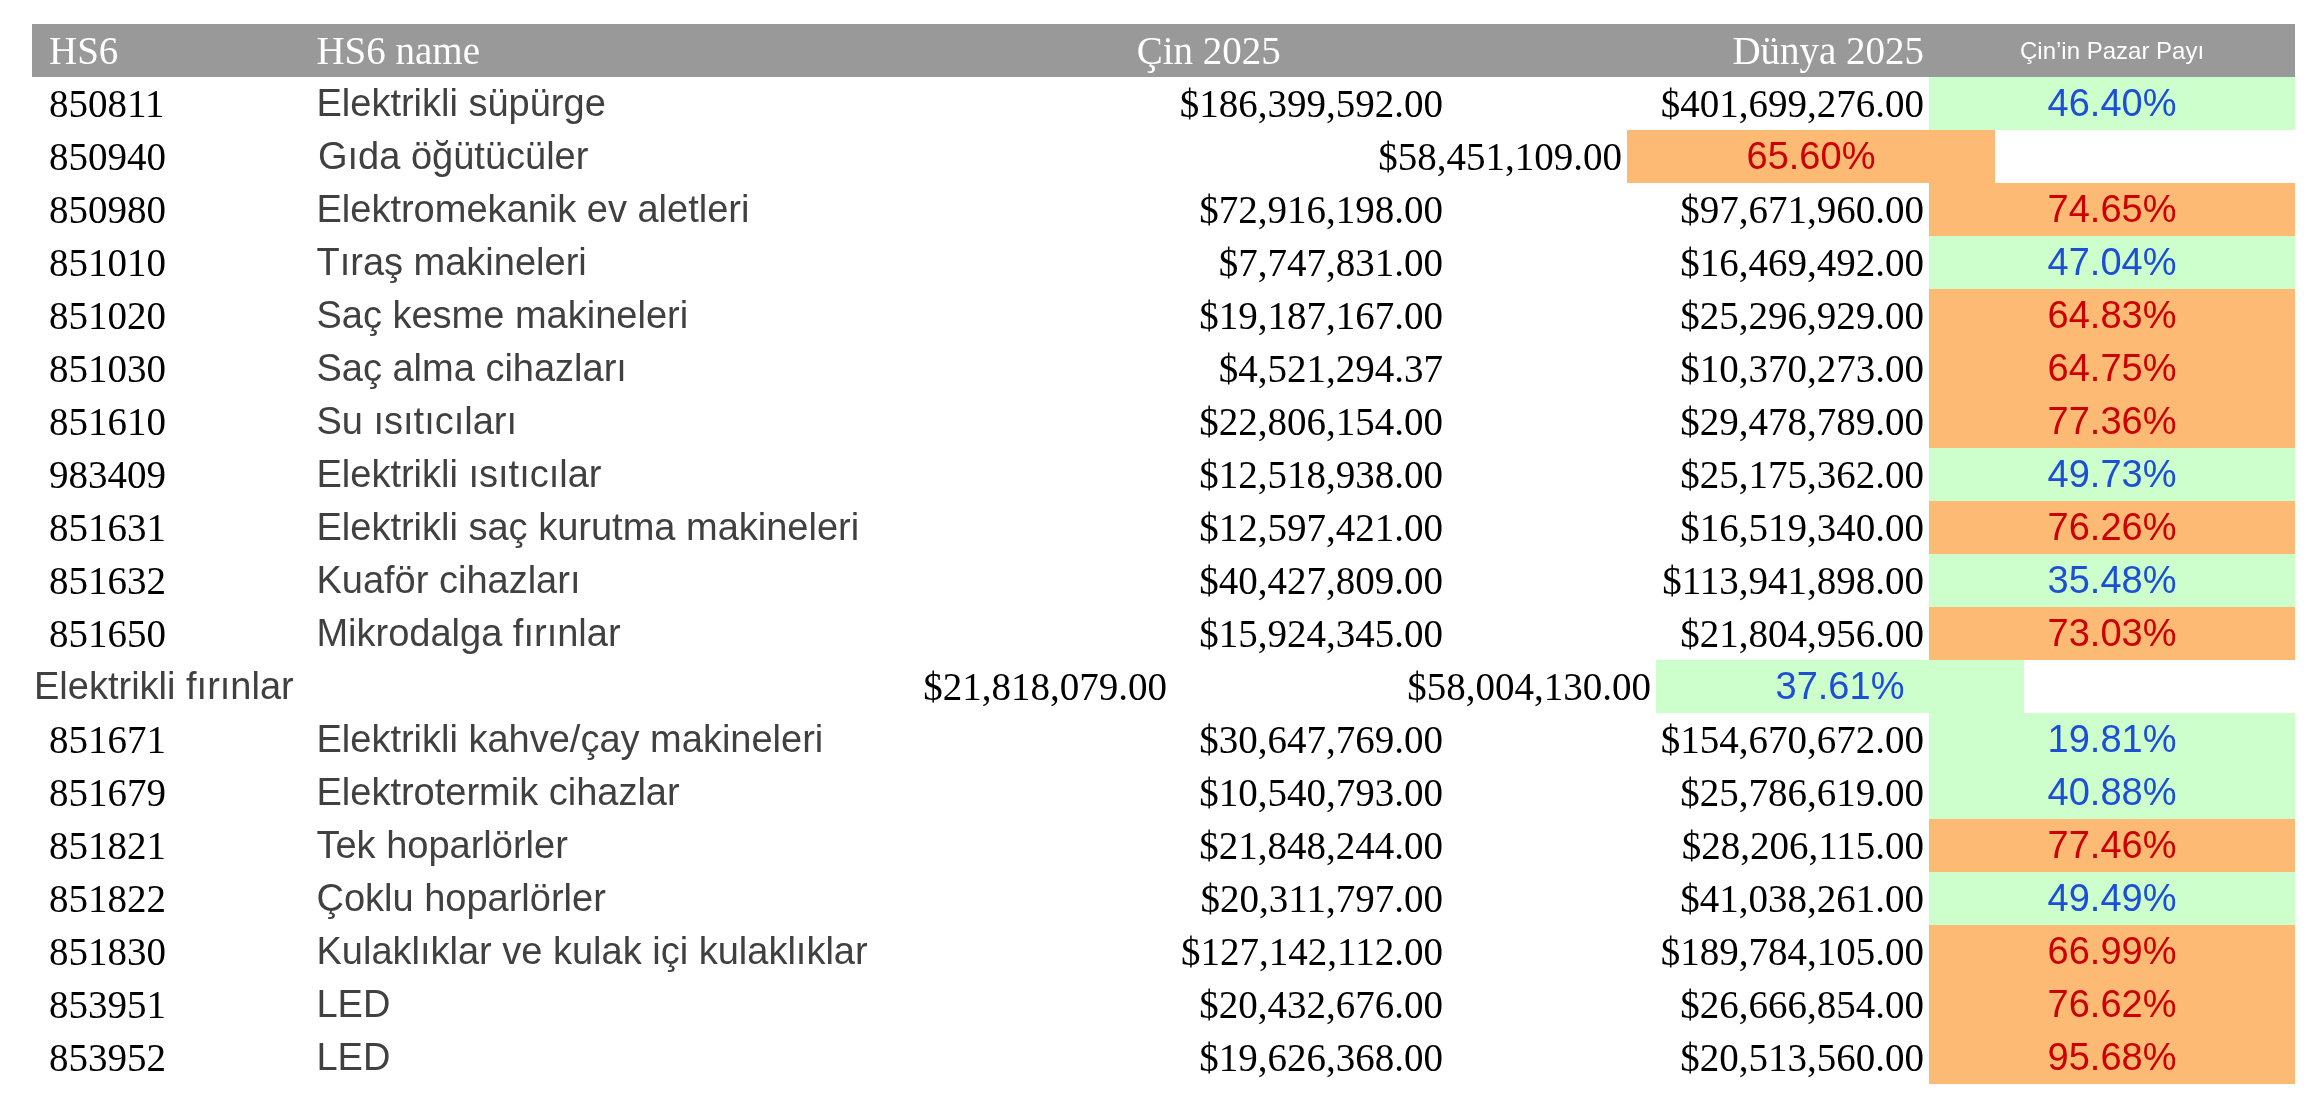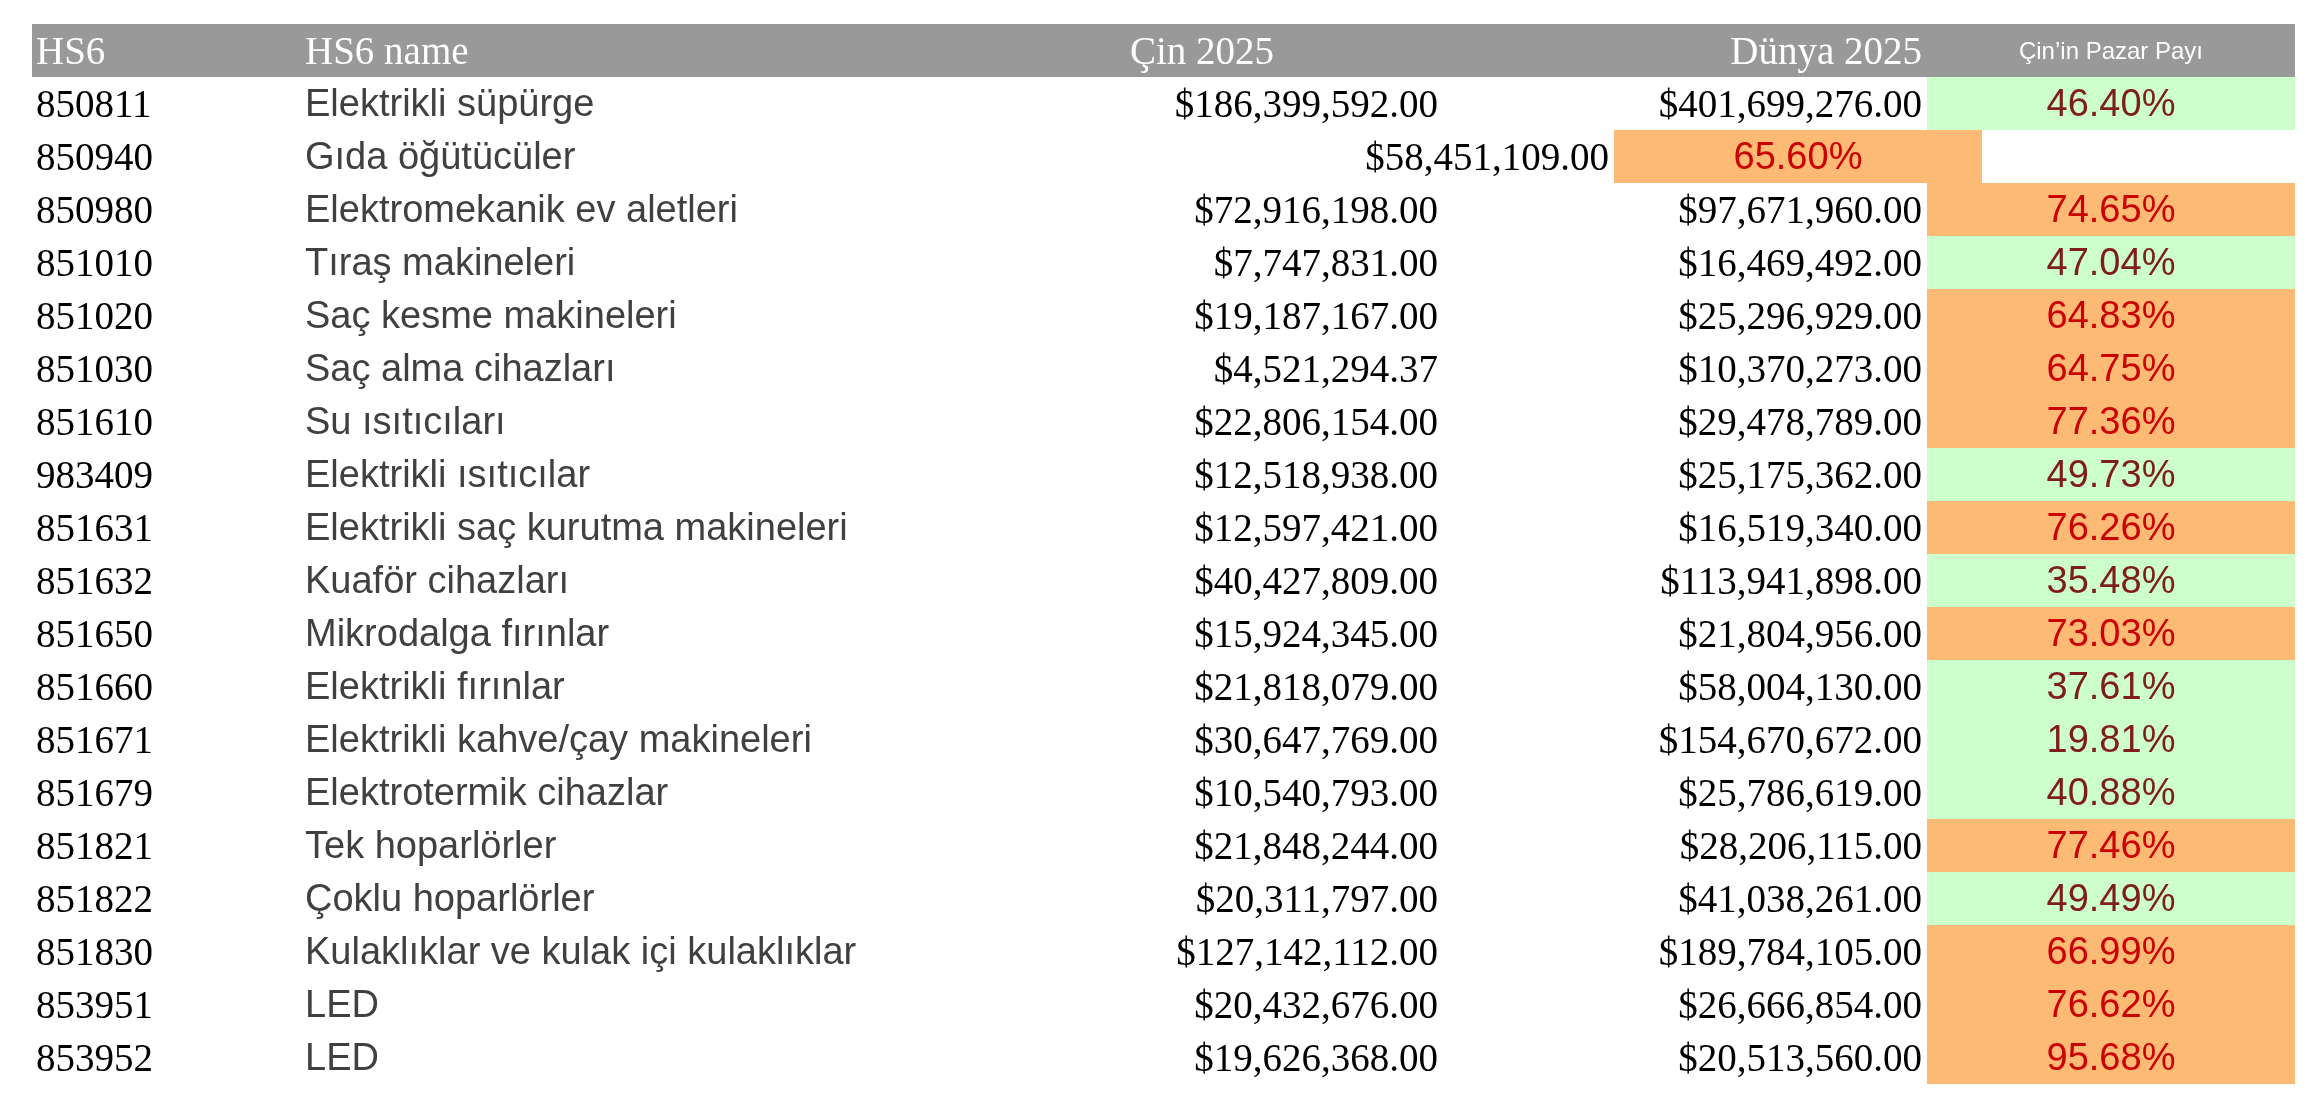--- a/index.html
+++ b/index.html
@@ -7,34 +7,34 @@
   .sheet {
     position: absolute; left: 32px; top: 24px;
     width: 2263px;
   }
   .row {
     display: flex; height: 53px; align-items: center;
     box-sizing: border-box;
   }
   .hdr { background: #999999; color: #ffffff; }
   .cell { height: 100%; display: flex; align-items: center; box-sizing: border-box; white-space: nowrap; }
-  .c-code { width: 271px; padding-left: 4px; }
+  .c-code { width: 271px; padding-left: 4px; margin-left: 13px; }
   .c-name { width: 822px; padding-left: 2px; }
   .c-cn { width: 313px; justify-content: flex-start; }
   .c-world { width: 489px; justify-content: flex-end; padding-right: 5px; text-align: center; }
   .c-pct { width: 368px; justify-content: center; }
   .hdr .c-cn { padding-left: 5px; }
   .row.data .c-cn { justify-content: flex-end; padding-right: 0; }
   .serif { font-family: "Liberation Serif", "DejaVu Serif", serif; font-size: 39px; }
   .sans  { font-family: "Liberation Sans", "DejaVu Sans", sans-serif; font-size: 38px; }
   .hdr .serif { font-size: 39px; }
   .hdr .sans { font-size: 24px; }
   .data .c-code, .data .c-cn, .data .c-world { color: #000000; }
   .data .c-name { color: #404040; }
-  .pct-good { background: #ccffcc; color: #7f1d1d; }
+  .pct-good { background: #ccffcc; color: #1d4ed8; }
   .pct-bad  { background: #fdba74; color: #cc0000; text-align: center; }
 </style>
 </head>
 <body>
 
 <div class="sheet">
   <div class="row hdr">
     <div class="cell c-code serif">HS6</div>
     <div class="cell c-name serif">HS6 name</div>
     <div class="cell c-cn serif">Çin 2025</div>
@@ -112,21 +112,20 @@
     <div class="cell c-pct sans pct-good">35.48%</div>
   </div>
       <div class="row data">
     <div class="cell c-code serif">851650</div>
     <div class="cell c-name sans">Mikrodalga fırınlar</div>
     <div class="cell c-cn serif">$15,924,345.00</div>
     <div class="cell c-world serif">$21,804,956.00</div>
     <div class="cell c-pct sans pct-bad">73.03%</div>
   </div>
       <div class="row data">
-    <div class="cell c-code serif">851660</div>
     <div class="cell c-name sans">Elektrikli fırınlar</div>
     <div class="cell c-cn serif">$21,818,079.00</div>
     <div class="cell c-world serif">$58,004,130.00</div>
     <div class="cell c-pct sans pct-good">37.61%</div>
   </div>
       <div class="row data">
     <div class="cell c-code serif">851671</div>
     <div class="cell c-name sans">Elektrikli kahve/çay makineleri</div>
     <div class="cell c-cn serif">$30,647,769.00</div>
     <div class="cell c-world serif">$154,670,672.00</div>

